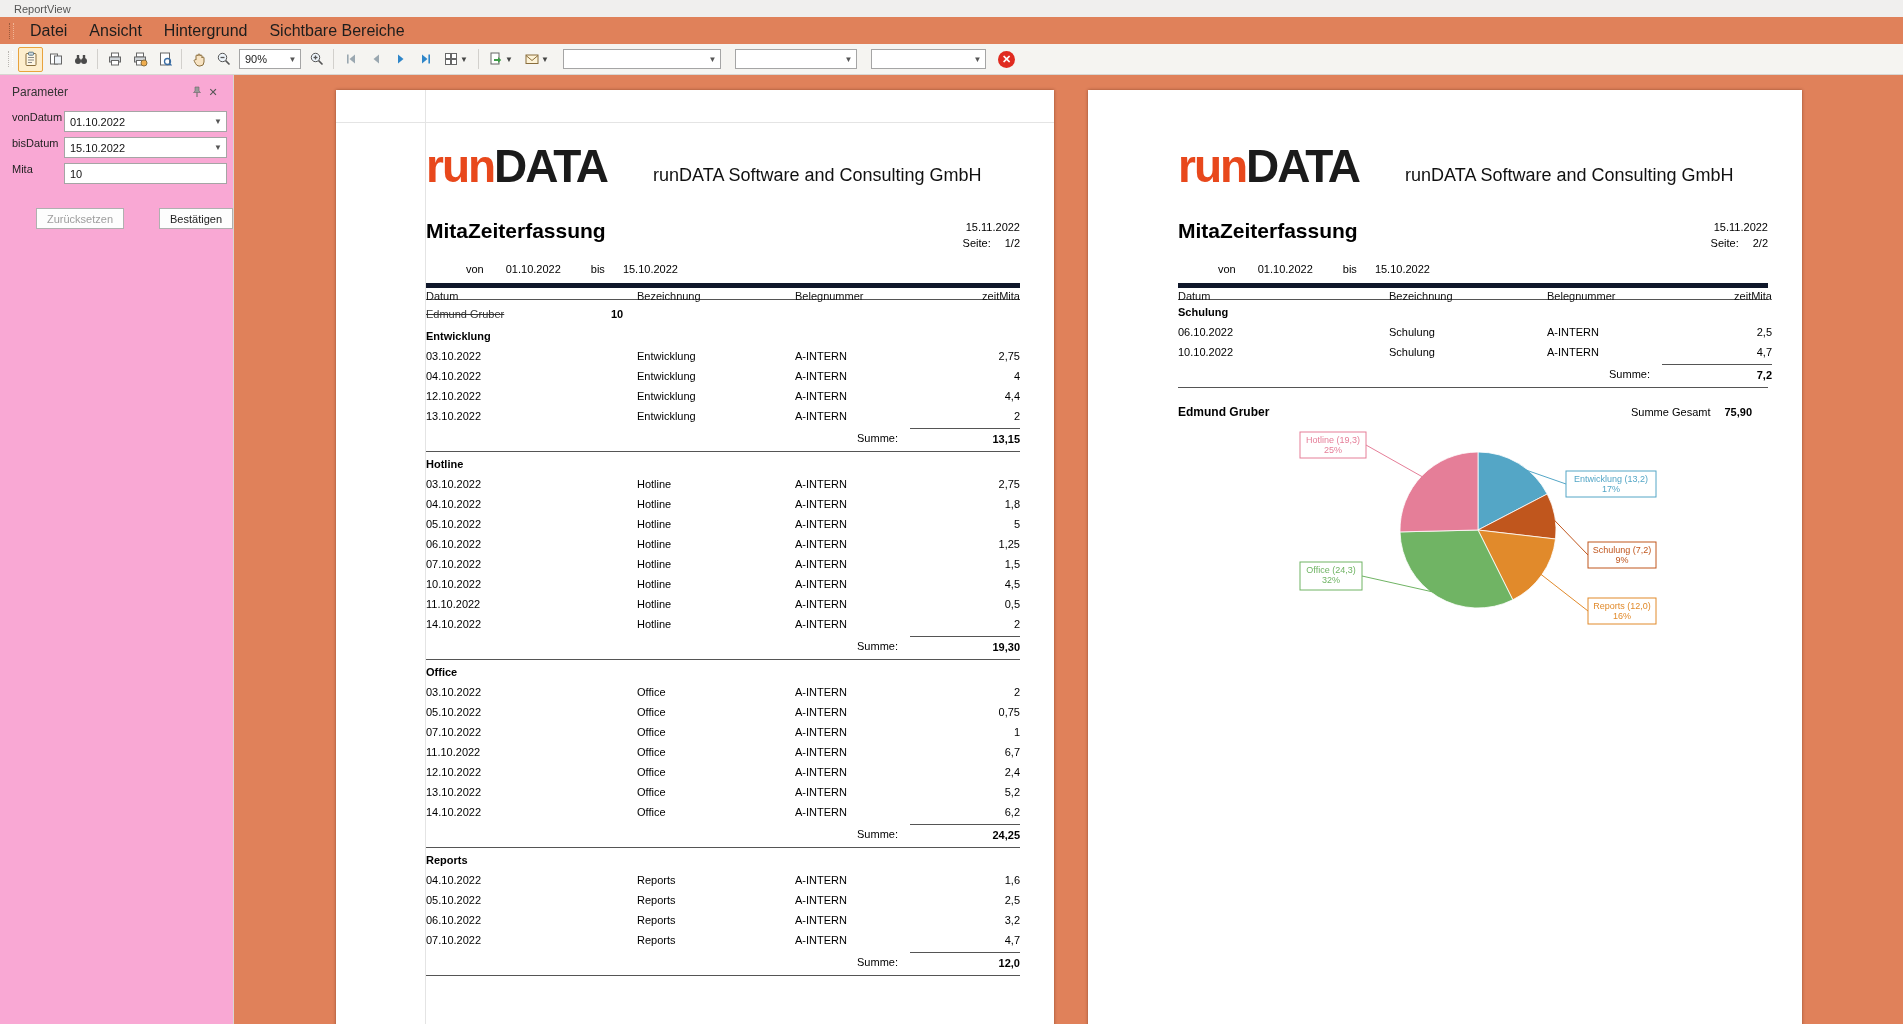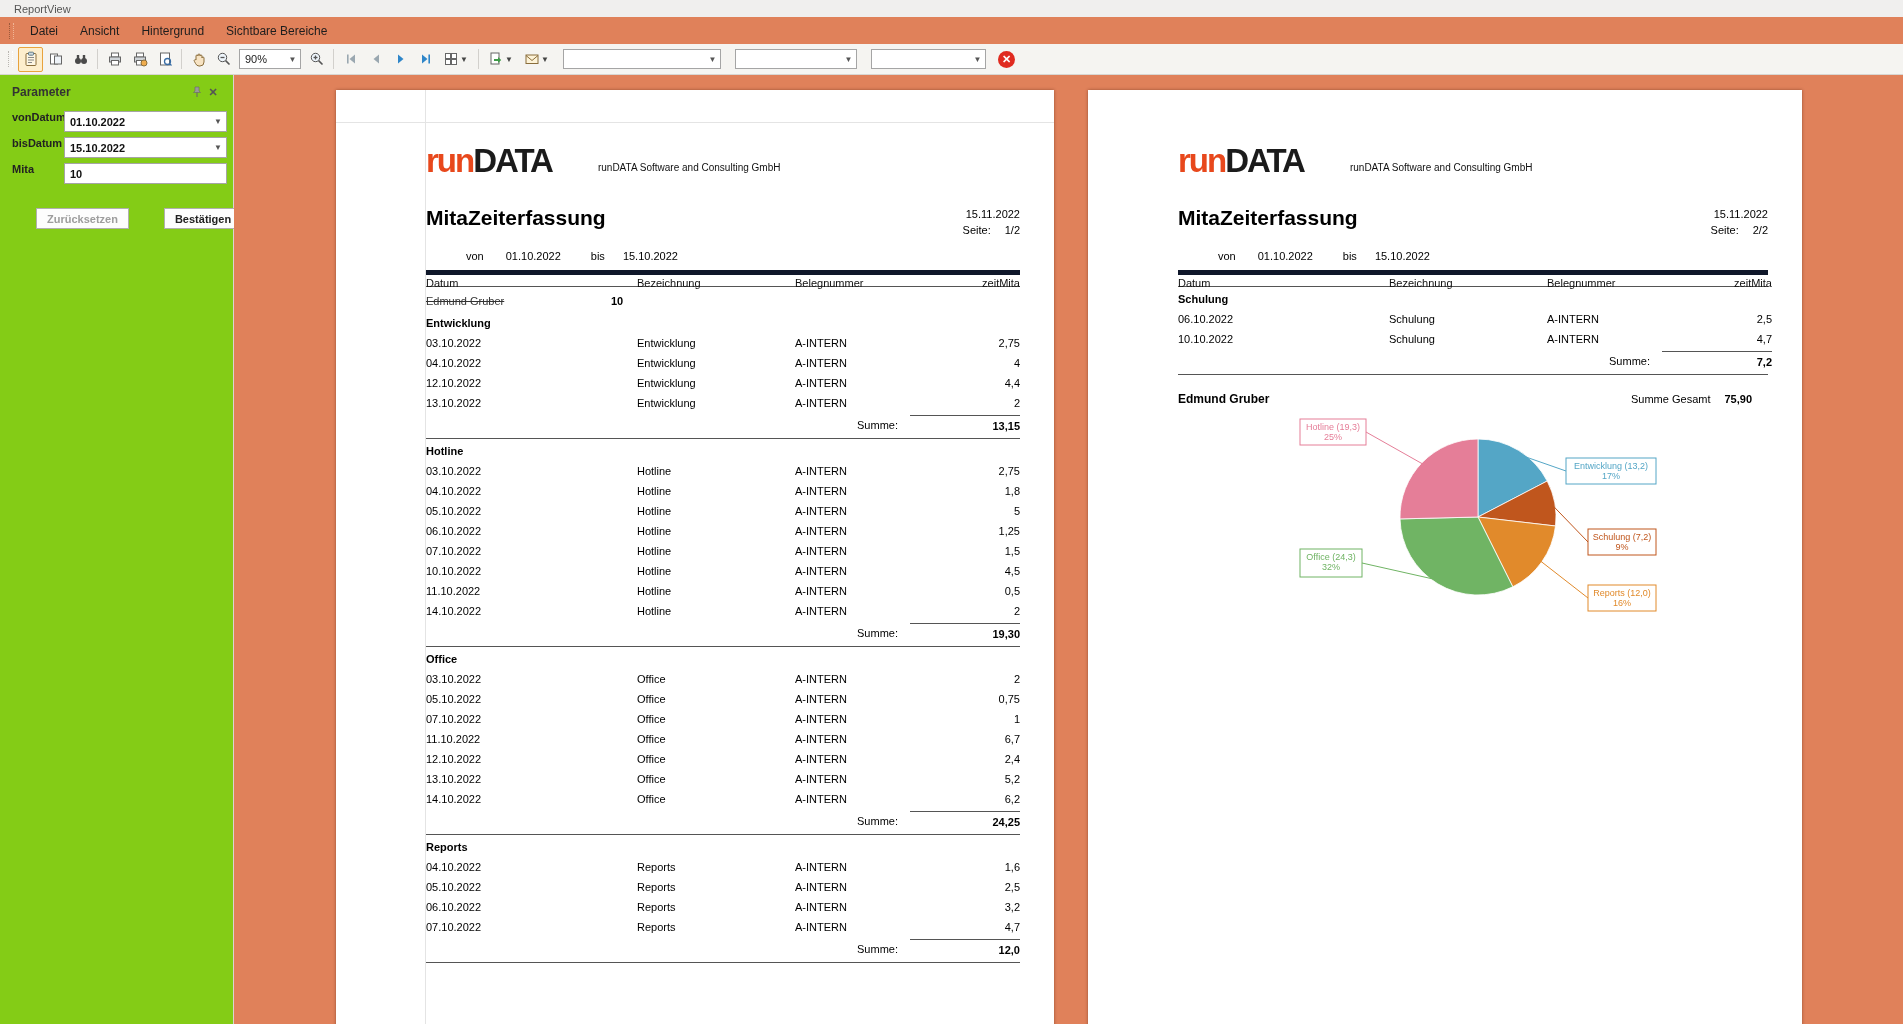--- a/index.html
+++ b/index.html
@@ -5,39 +5,39 @@
   * { box-sizing: border-box; margin: 0; padding: 0; }
   html,body { width:1903px; height:1024px; overflow:hidden; }
   body { font-family:"Liberation Sans", sans-serif; background:#e0815a; position:relative; }
 
   
   .titlebar { height:17px; background:#f0efee; color:#555; font-size:11px;
               display:flex; align-items:center; padding-left:14px; }
   .menubar { height:27px; background:#e0815a; display:flex; align-items:center; padding-left:4px; }
   .grip { width:5px; height:16px; border-left:1px dotted #9c5a3c; border-right:1px dotted #f0b596; margin:0 5px; }
   .grip.light { border-left:1px dotted #b9b6b1; border-right:1px dotted #ffffff; }
-  .menu-item { font-size:12px; color:#1d1d1d; padding:0 11px; height:22px; display:flex; align-items:center; cursor:default; }
+  .menu-item { font-size:16px; color:#1d1d1d; padding:0 11px; height:22px; display:flex; align-items:center; cursor:default; }
 
   .toolbar { height:31px; background:#f5f4f1; border-bottom:1px solid #d8d6d2; display:flex; align-items:center; padding:0 3px; }
   .tbtn { width:25px; height:25px; display:flex; align-items:center; justify-content:center; border:1px solid transparent; border-radius:2px; }
   .tbtn.active { border:1px solid #e8a33d; background:#fdeecd; }
   .sep { width:1px; height:20px; background:#d2d0cc; margin:0 4px; }
   .caret { font-size:8px; color:#444; width:10px; text-align:center; }
   .combo { height:20px; background:#fff; border:1px solid #a5a5a5; display:flex; align-items:center;
            font-size:11px; color:#222; padding-left:5px; }
   .combo .arr { margin-left:auto; width:15px; text-align:center; font-size:8px; color:#555; }
   .zoombox { width:62px; margin:0 3px; }
   .bigcombo1 { width:158px; margin-left:8px; }
   .bigcombo2 { width:122px; margin-left:14px; }
   .bigcombo3 { width:115px; margin-left:14px; }
   .stopbtn { width:17px; height:17px; border-radius:50%; background:#e02b20; color:#fff; font-size:11px; font-weight:bold;
              display:flex; align-items:center; justify-content:center; margin-left:12px; }
 
   
-  .sidepanel { position:absolute; left:0; top:75px; bottom:0; width:234px; background:#84cc16; border-right:1px solid #d8d6d2;font-weight:bold; }
+  .sidepanel { position:absolute; left:0; top:75px; bottom:0; width:234px; background:#f9a8d4; border-right:1px solid #d8d6d2; }
   .panel-header { display:flex; align-items:center; padding:9px 12px 6px 12px; font-size:12px; color:#333; }
   .panel-header .sp { flex:1; }
   .panel-ico { width:16px; height:16px; display:flex; align-items:center; justify-content:center; color:#555; font-size:11px; }
   .pfield { display:flex; align-items:flex-start; margin:5px 6px 0 12px; }
   .pfield label { width:52px; font-size:11px; color:#222; }
   .pinput { flex:1; height:21px; background:#fff; border:1px solid #a5a5a5; font-size:11px; color:#111;
             display:flex; align-items:center; padding-left:5px; }
   .pinput .arr { margin-left:auto; width:16px; text-align:center; font-size:8px; color:#555; }
   .pbuttons { margin:24px 0 0 36px; display:flex; gap:35px; }
   .pbtn { height:21px; padding:0 10px; background:#fdfdfd; border:1px solid #b0b0b0; font-size:11px;
@@ -47,24 +47,24 @@
   
   .main { position:absolute; left:234px; top:75px; right:0; bottom:0; background:#e0815a; overflow:hidden; }
   .page { position:absolute; top:15px; background:#fff; box-shadow:0 0 3px rgba(60,20,5,.45); height:1100px; }
   .page1 { left:102px; width:718px; }
   .page2 { left:854px; width:714px; }
   .guide-v { position:absolute; left:89px; top:0; bottom:0; border-left:1px solid #e4e4e4; }
   .guide-h { position:absolute; top:32px; left:0; right:0; border-top:1px solid #e4e4e4; }
 
   .pcontent { position:relative; padding:55px 34px 0 90px; font-size:11px; color:#000; }
   .header-row { display:flex; align-items:flex-end; }
-  .logo { font-size:33px; font-weight:bold; letter-spacing:-2px; line-height:0.95; white-space:nowrap; }
+  .logo { font-size:46px; font-weight:bold; letter-spacing:-2px; line-height:0.95; white-space:nowrap; }
   .logo .run { color:#e8481c; }
   .logo .dat { color:#1b1b1b; }
-  .company { font-size:10px; color:#111; margin-left:46px; padding-bottom:3px; white-space:nowrap;text-align:right; }
+  .company { font-size:18px; color:#111; margin-left:46px; padding-bottom:3px; white-space:nowrap;text-align:right; }
 
   .title-row { display:flex; justify-content:space-between; margin-top:30px; }
   .rtitle { font-size:21px; font-weight:bold; color:#000; }
   .rmeta { text-align:right; font-size:11px; line-height:16px; }
   .rmeta .seite { display:flex; gap:14px; justify-content:flex-end; }
 
   .range-row { margin-top:12px; padding-left:40px; }
   .range-row span { display:inline-block; }
   .rw-l { margin-right:22px; } .rw-v1 { margin-right:30px; } .rw-b { margin-right:18px; }
 

